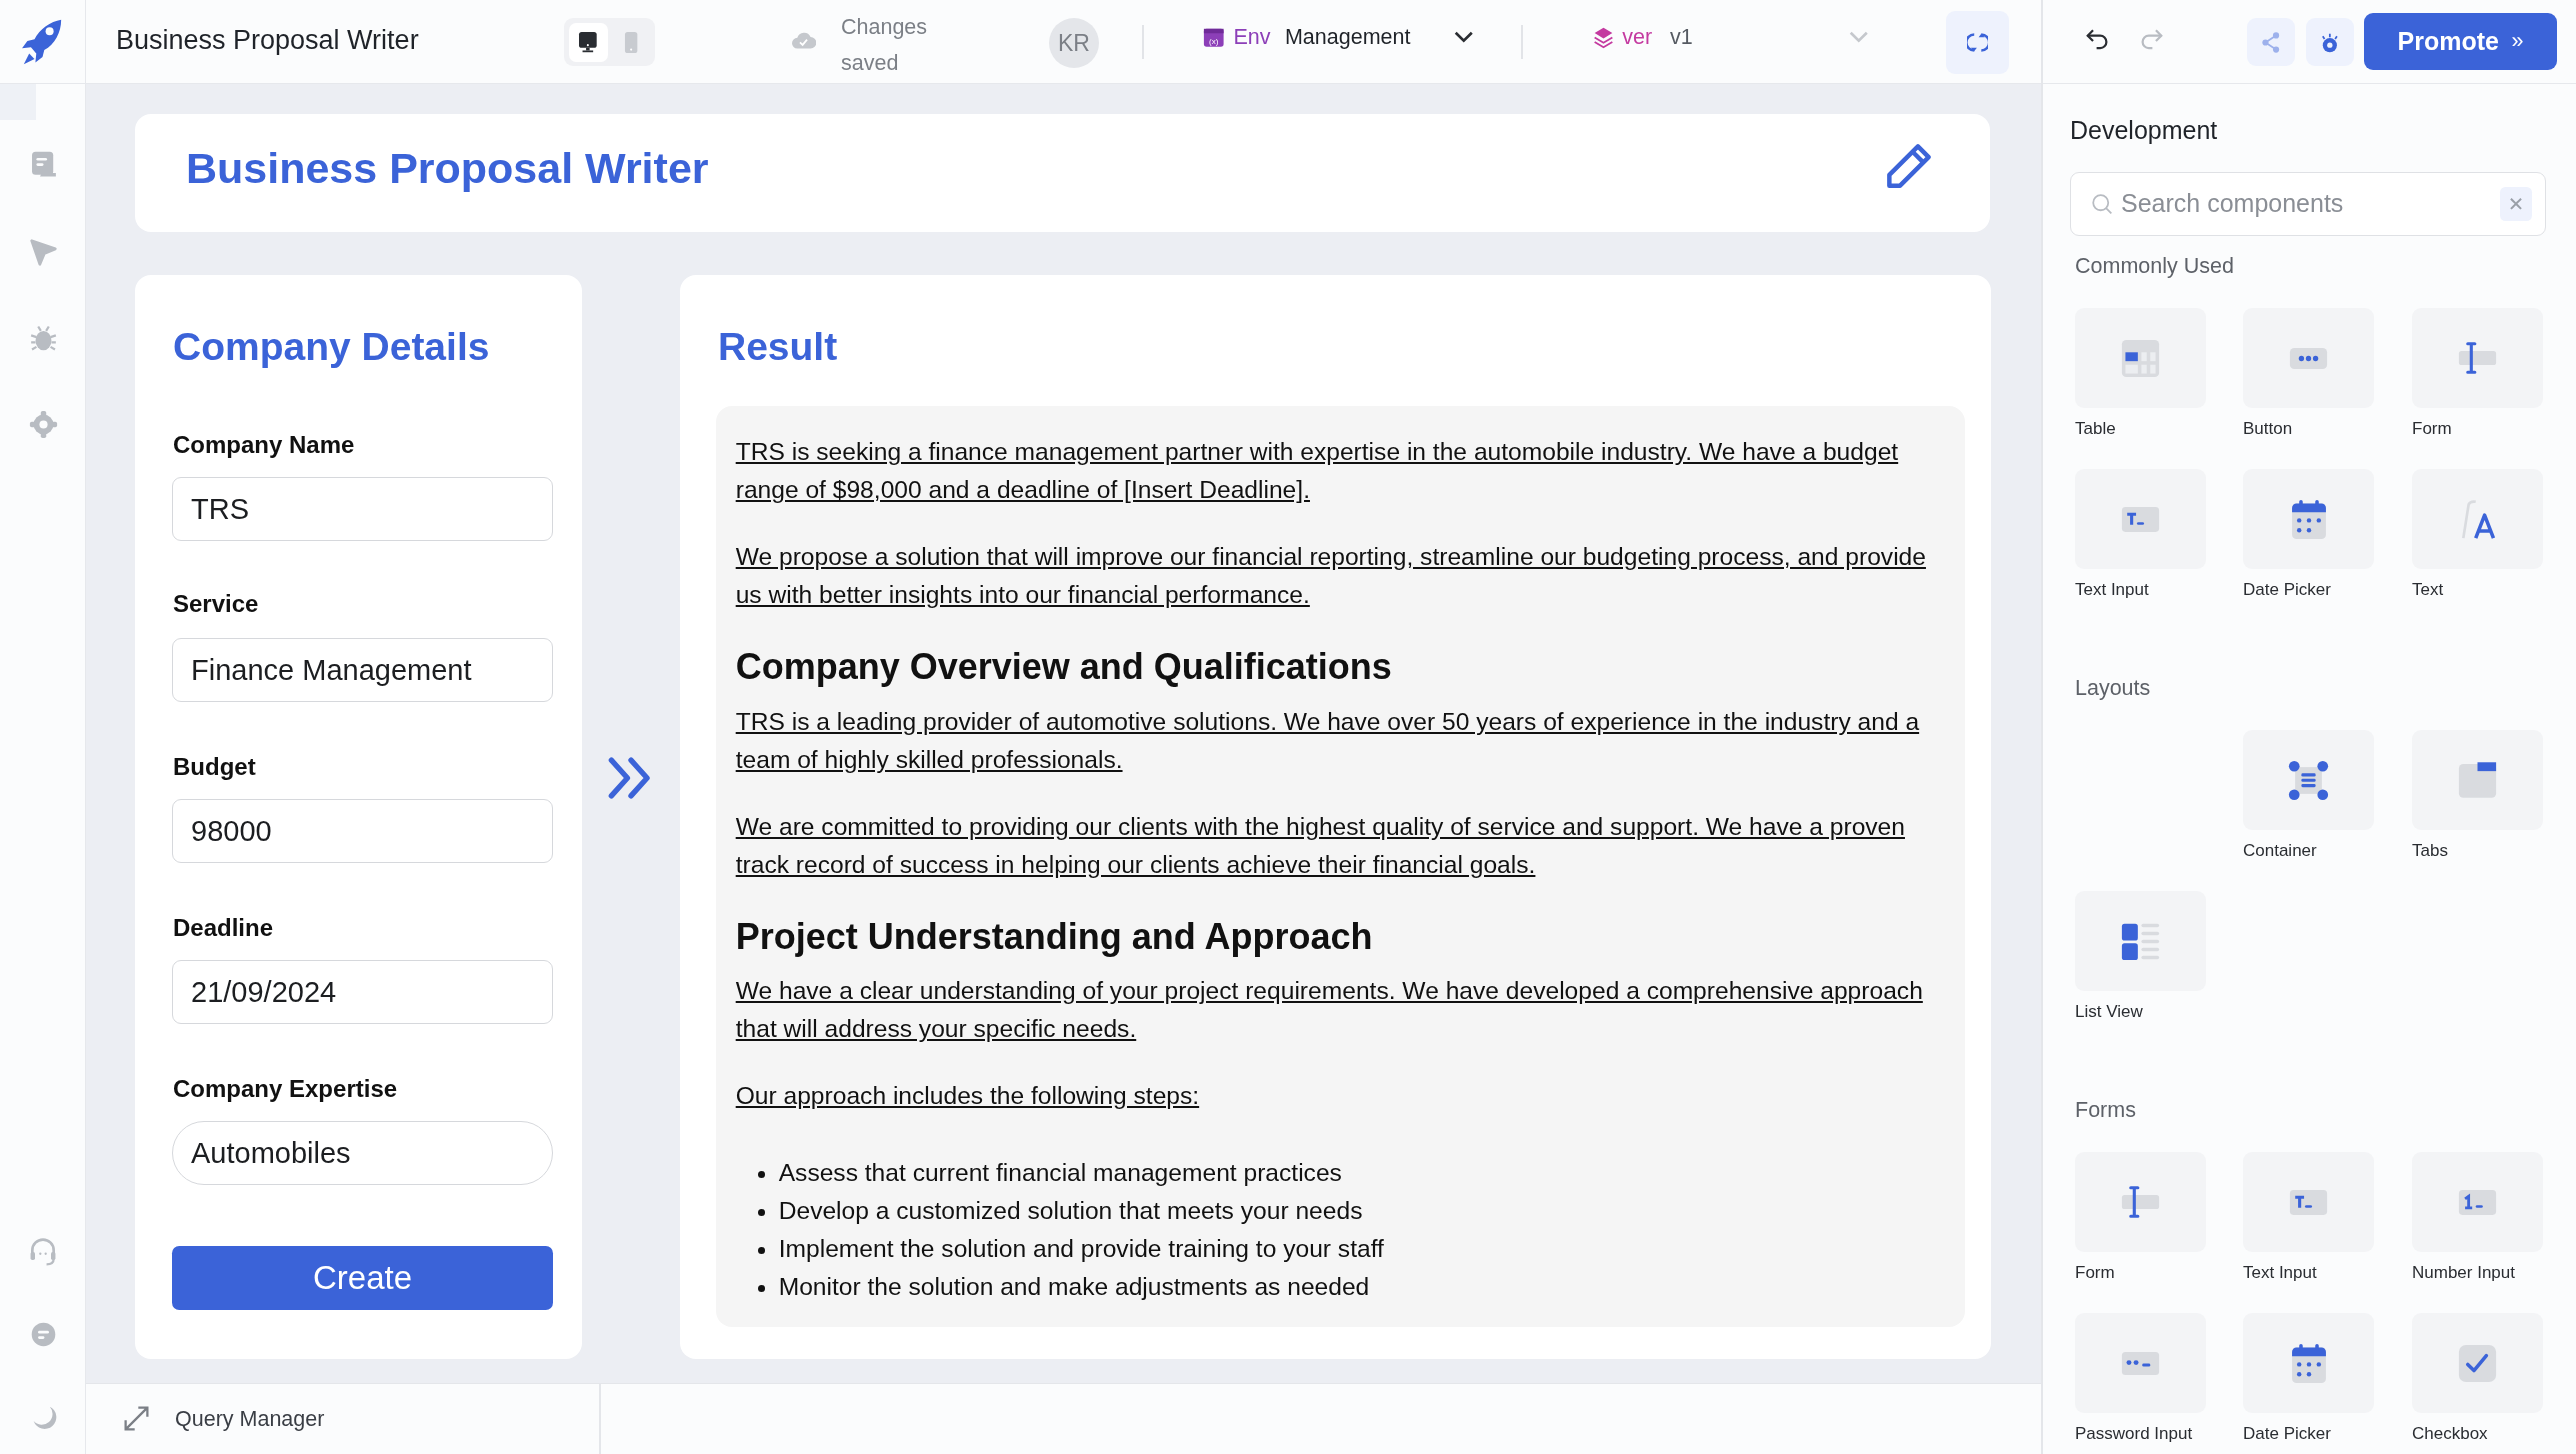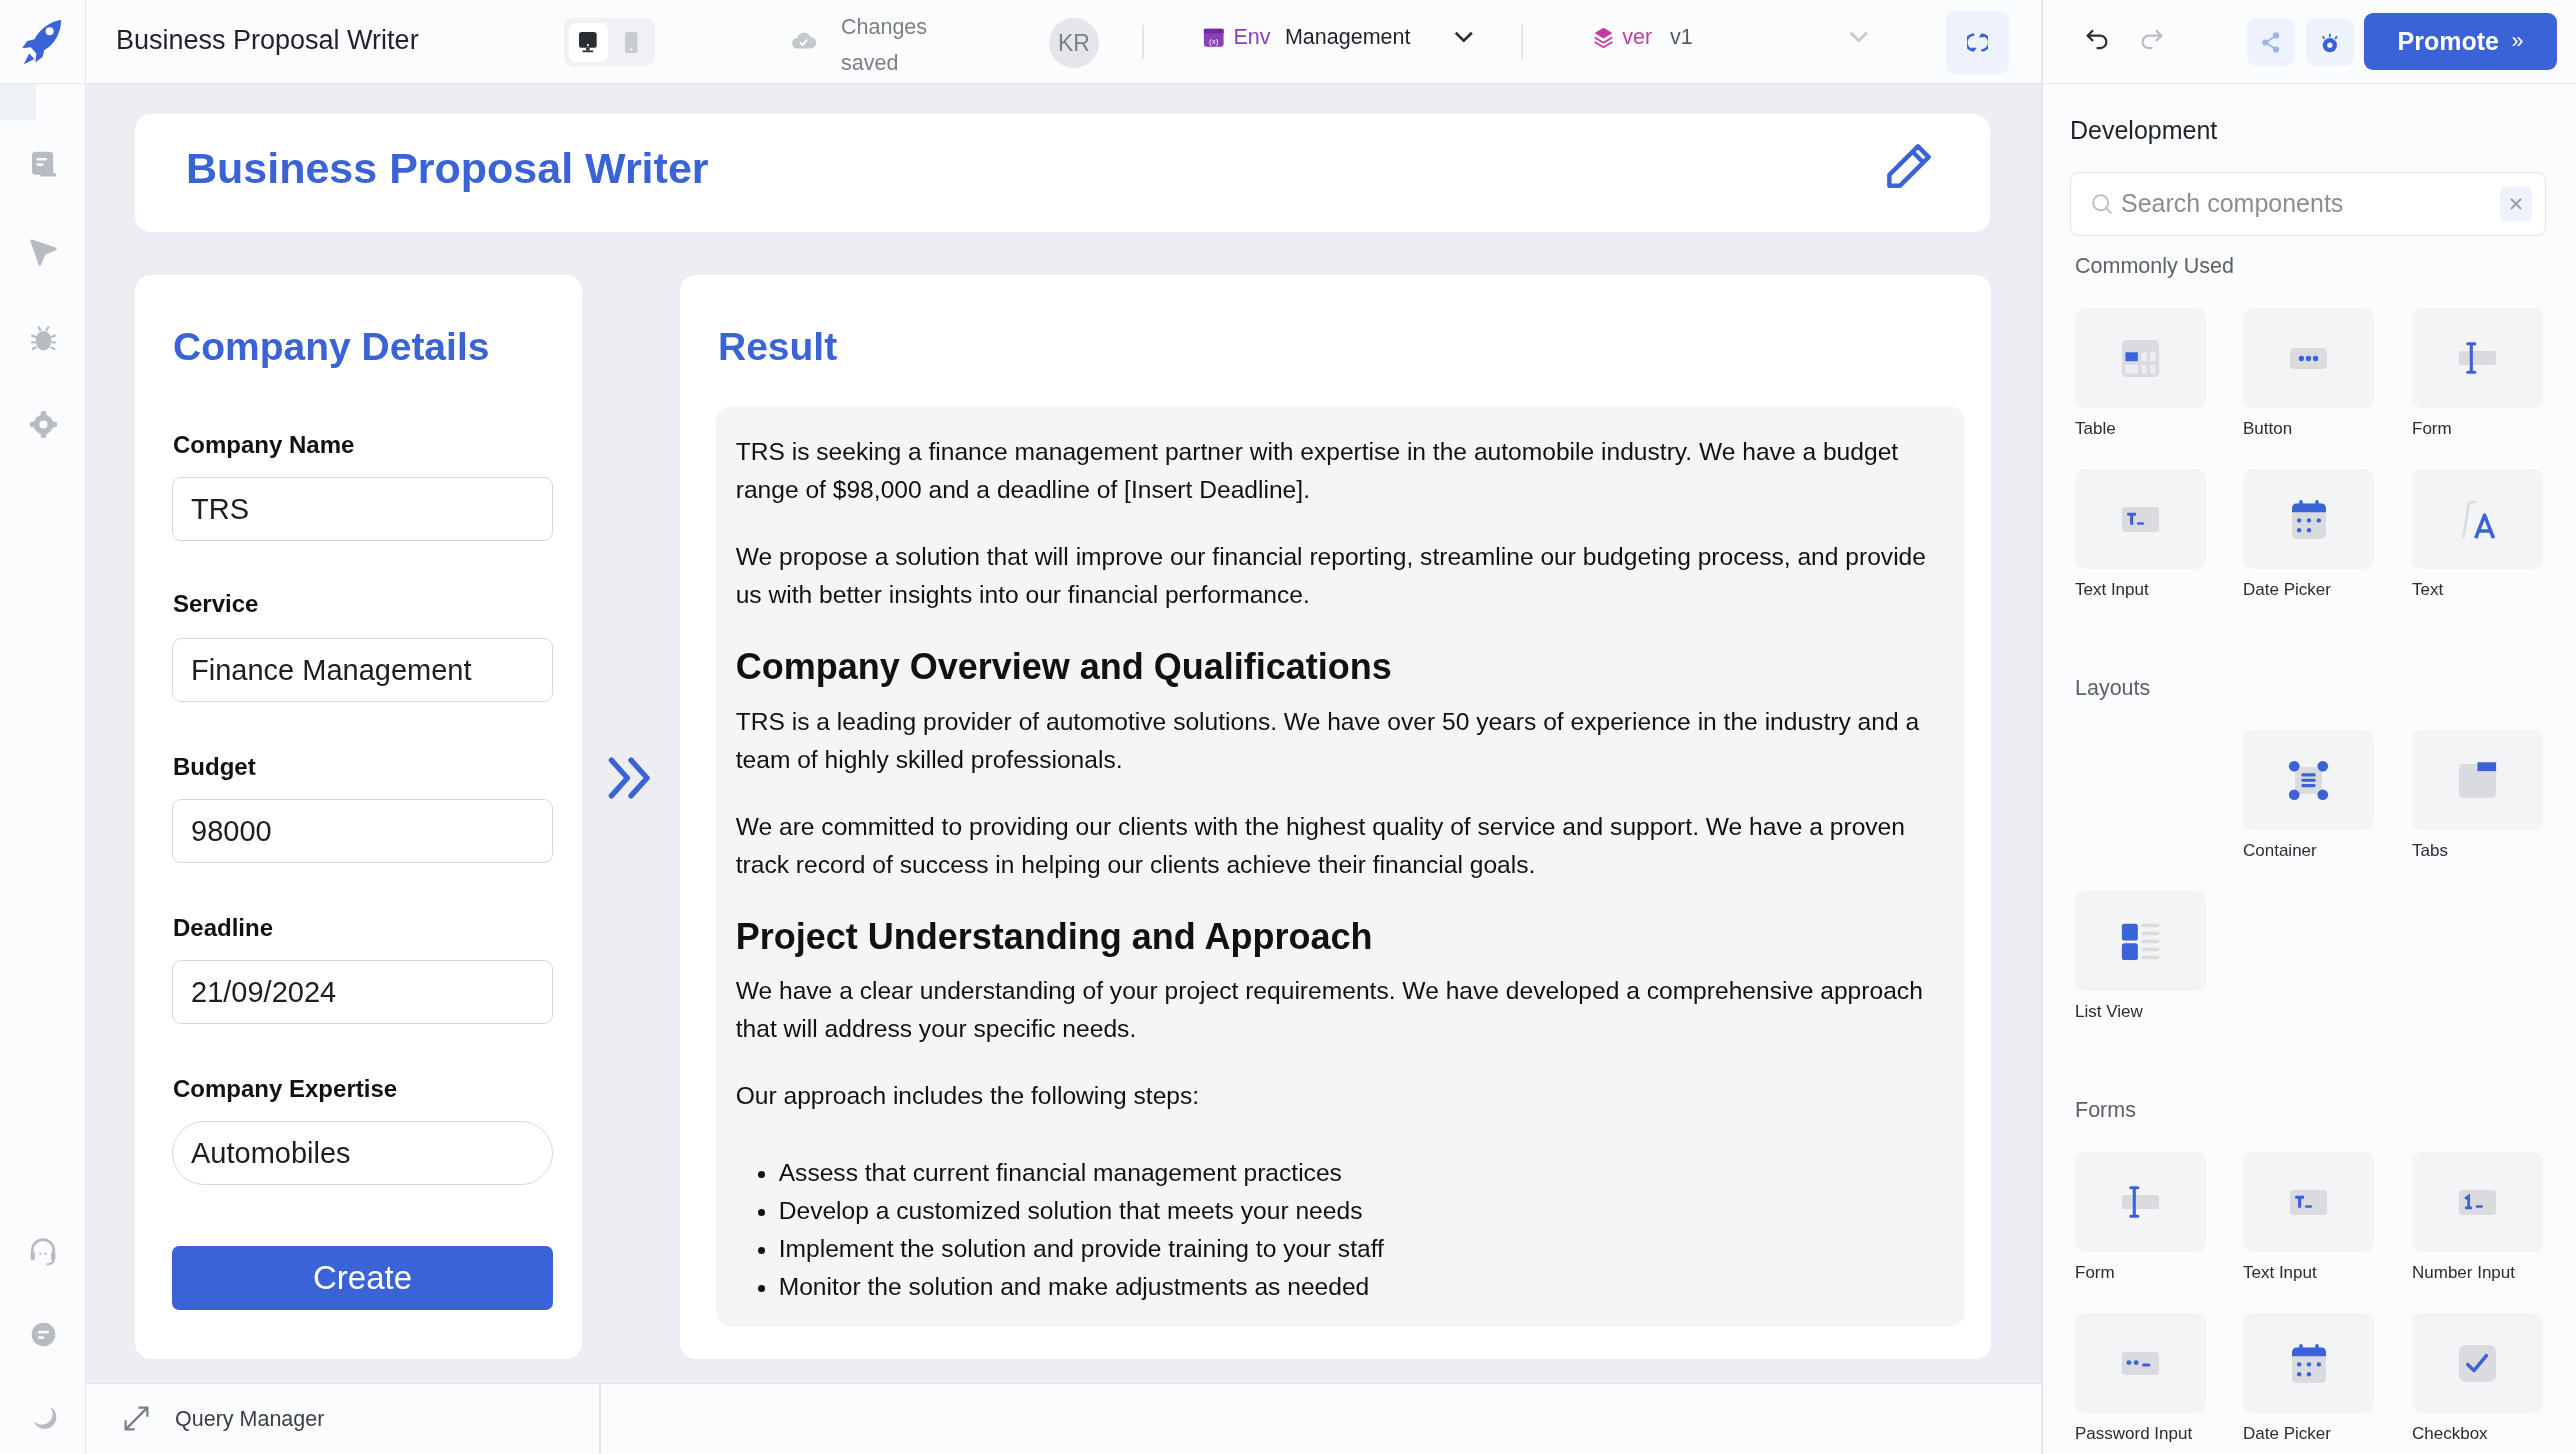--- a/index.html
+++ b/index.html
@@ -48,21 +48,21 @@
   .form-title { position: absolute; left: 38px; top: 50px; font-size: 39px; font-weight: bold; color: #3b63d8; }
   .field-label { position: absolute; left: 38px; font-size: 24px; font-weight: bold; color: #111; }
   .field-input { position: absolute; left: 37px; width: 381px; height: 64px; border: 1.8px solid #d6d8dc; border-radius: 9px; font-family: "Liberation Sans", sans-serif; font-size: 29px; color: #1c1e21; padding: 0 18px; background: #fff; }
   .create-btn { position: absolute; left: 37px; top: 971px; width: 381px; height: 64px; background: #3b63d8; color: #fff; font-size: 33px; border: none; border-radius: 7.2px; font-family: "Liberation Sans", sans-serif; }
 
   .arrow-icon { position: absolute; left: 606px; top: 753px; }
 
   .result-card { left: 680px; top: 275px; width: 1311px; height: 1084px; }
   .result-title { position: absolute; left: 38px; top: 50px; font-size: 39px; font-weight: bold; color: #3b63d8; }
   .result-box { position: absolute; left: 36px; top: 131px; width: 1249px; height: 921px; background: #f5f5f5; border-radius: 16px; padding: 27px 19.7px; font-size: 24.6px; line-height: 38px; color: #111; }
-  .result-box p { margin-bottom: 29px; }
+  .result-box p { margin-bottom: 29px; text-decoration: underline; }
   .result-box h3 { font-size: 36px; font-weight: bold; margin: 3.6px 0 12.5px 0; line-height: 47px; }
   .result-box ul { margin-top: 39px; padding-left: 43px; }
   .result-box li { line-height: 38px; }
 
   
   .query-bar { position: absolute; left: 86px; top: 1383px; width: 1955px; height: 72px; background: #fbfcfd; border-top: 1.8px solid #e4e6ea; }
   .query-expand { position: absolute; left: 36px; top: 19.7px; }
   .query-label { position: absolute; left: 89px; top: 23px; font-size: 21.5px; color: #3a3e45; }
   .query-vdiv { position: absolute; left: 513px; top: 0; width: 1.8px; height: 72px; background: #e4e6ea; }
 

